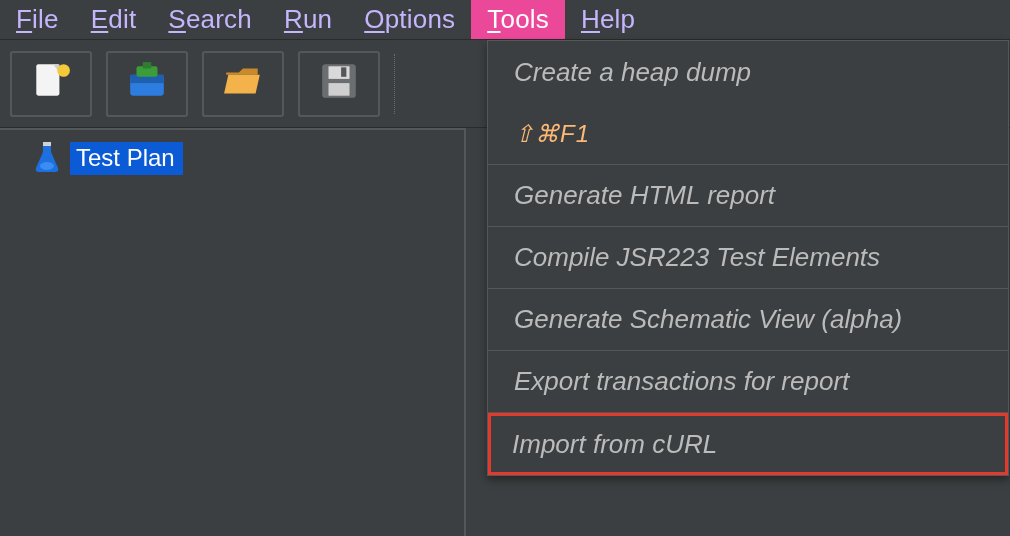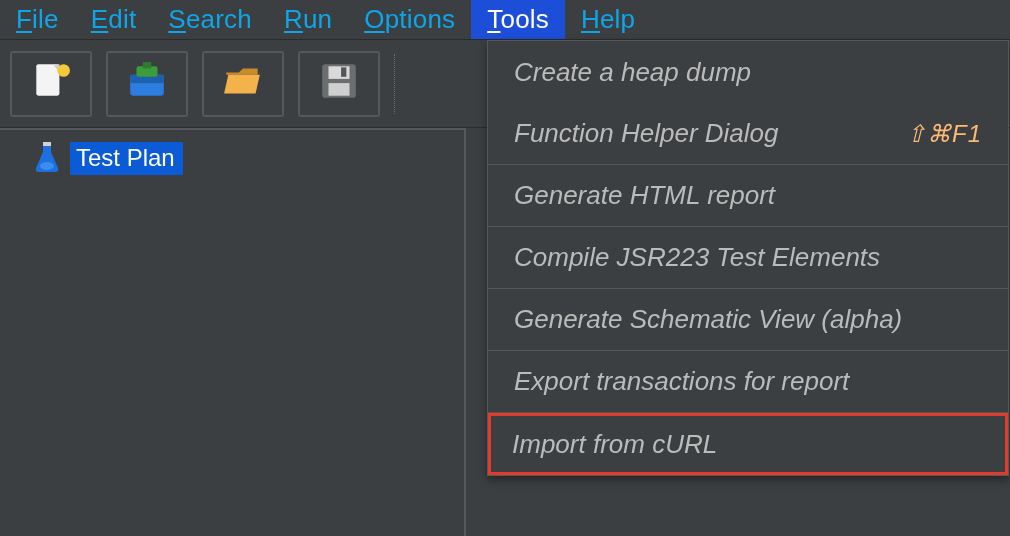--- a/index.html
+++ b/index.html
@@ -16,27 +16,27 @@
     display: flex;
     align-items: stretch;
     height: 40px;
     background: #3c3f41;
     border-bottom: 1px solid #2b2b2b;
   }
   .menubar-item {
     display: flex;
     align-items: center;
     padding: 0 16px;
-    color: #0ea5e9;
+    color: #c4b5fd;
     cursor: default;
     font-size: 26px;
     letter-spacing: 0.2px;
   }
   .menubar-item.active {
-    background: #1d4ed8;
+    background: #ec4899;
     color: #ffffff;
   }
   .mnemonic { text-decoration: underline; text-underline-offset: 3px; }
 
   
   .toolbar {
     display: flex;
     align-items: center;
     height: 88px;
     background: #3c3f41;
@@ -220,21 +220,20 @@
     <span class="dim-text" style="left:270px; top:90px;">Test Plan</span>
     <span class="dim-text" style="left:230px; top:160px;">Comments</span>
   </div>
 </div>
 
 <div class="dropdown">
   <div class="dd-item nosep">
     <span>Create a heap dump</span>
   </div>
   <div class="dd-item">
-    <span>Function Helper Dialog</span>
     <span class="dd-shortcut">⇧⌘F1</span>
   </div>
   <div class="dd-item">
     <span>Generate HTML report</span>
   </div>
   <div class="dd-item">
     <span>Compile JSR223 Test Elements</span>
   </div>
   <div class="dd-item">
     <span>Generate Schematic View (alpha)</span>

